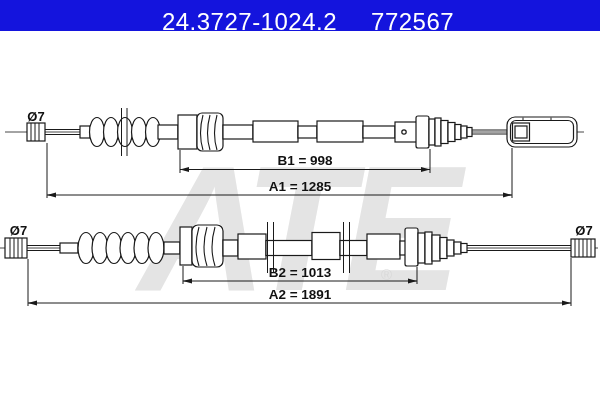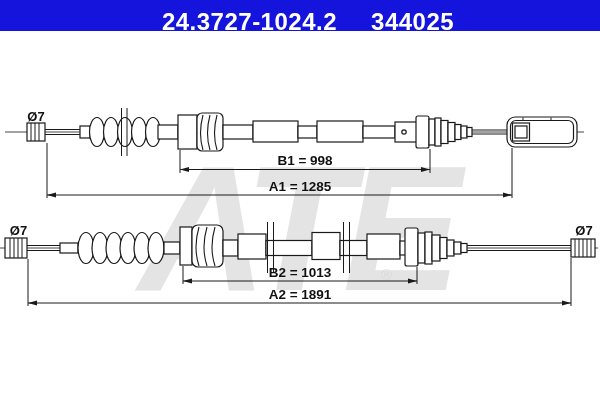--- a/index.html
+++ b/index.html
@@ -1,21 +1,21 @@
 <!DOCTYPE html>
 <html><head>
 <meta charset="utf-8">
 <style>
   html,body{margin:0;padding:0;background:#fff;}
   #stage{position:relative;width:600px;height:400px;background:#ffffff;overflow:hidden;
          font-family:"Liberation Sans",sans-serif;}
   
   #header{position:absolute;left:0;top:0;width:600px;height:31px;display:flex;
           align-items:center;justify-content:center;gap:34px;z-index:3;}
-  #header .num{color:#fff;font-weight:bold;font-size:24px;letter-spacing:.5px;
+  #header .num{color:#fff;font-weight:normal;font-size:24px;letter-spacing:.5px;
                transform:translateX(8px);white-space:nowrap;margin-top:12px;}
   
   #watermark{position:absolute;left:295px;top:237px;transform:translate(-50%,-54%);
              font-size:178px;font-weight:bold;font-style:italic;color:#e4e4e4;
              letter-spacing:-10px;z-index:1;user-select:none;white-space:nowrap;}
   #regmark{position:absolute;left:381px;top:266px;font-size:15px;color:#d9d9d9;
            z-index:1;font-style:normal;}
   
   svg{position:absolute;left:0;top:0;z-index:2;}
   .part{fill:#ffffff;stroke:#1a1a1a;stroke-width:1.2;}
@@ -29,21 +29,21 @@
            fill:#111;}
   .corr{fill:none;stroke:#1a1a1a;stroke-width:1.1;}
 </style>
 </head>
 <body>
 
 <div id="stage">
 
   <div id="header" style="background: rgb(20, 20, 221);">
     <span class="num">24.3727-1024.2</span>
-    <span class="num">344025</span>
+    <span class="num">772567</span>
   </div>
 
   <div id="watermark" style="color: rgb(228, 228, 228);">ATE</div>
   <div id="regmark">®</div>
 
   <svg width="600" height="400" viewBox="0 0 600 400">
 
     <g>
       <line class="center" x1="5" y1="132" x2="584" y2="132"></line>
 

